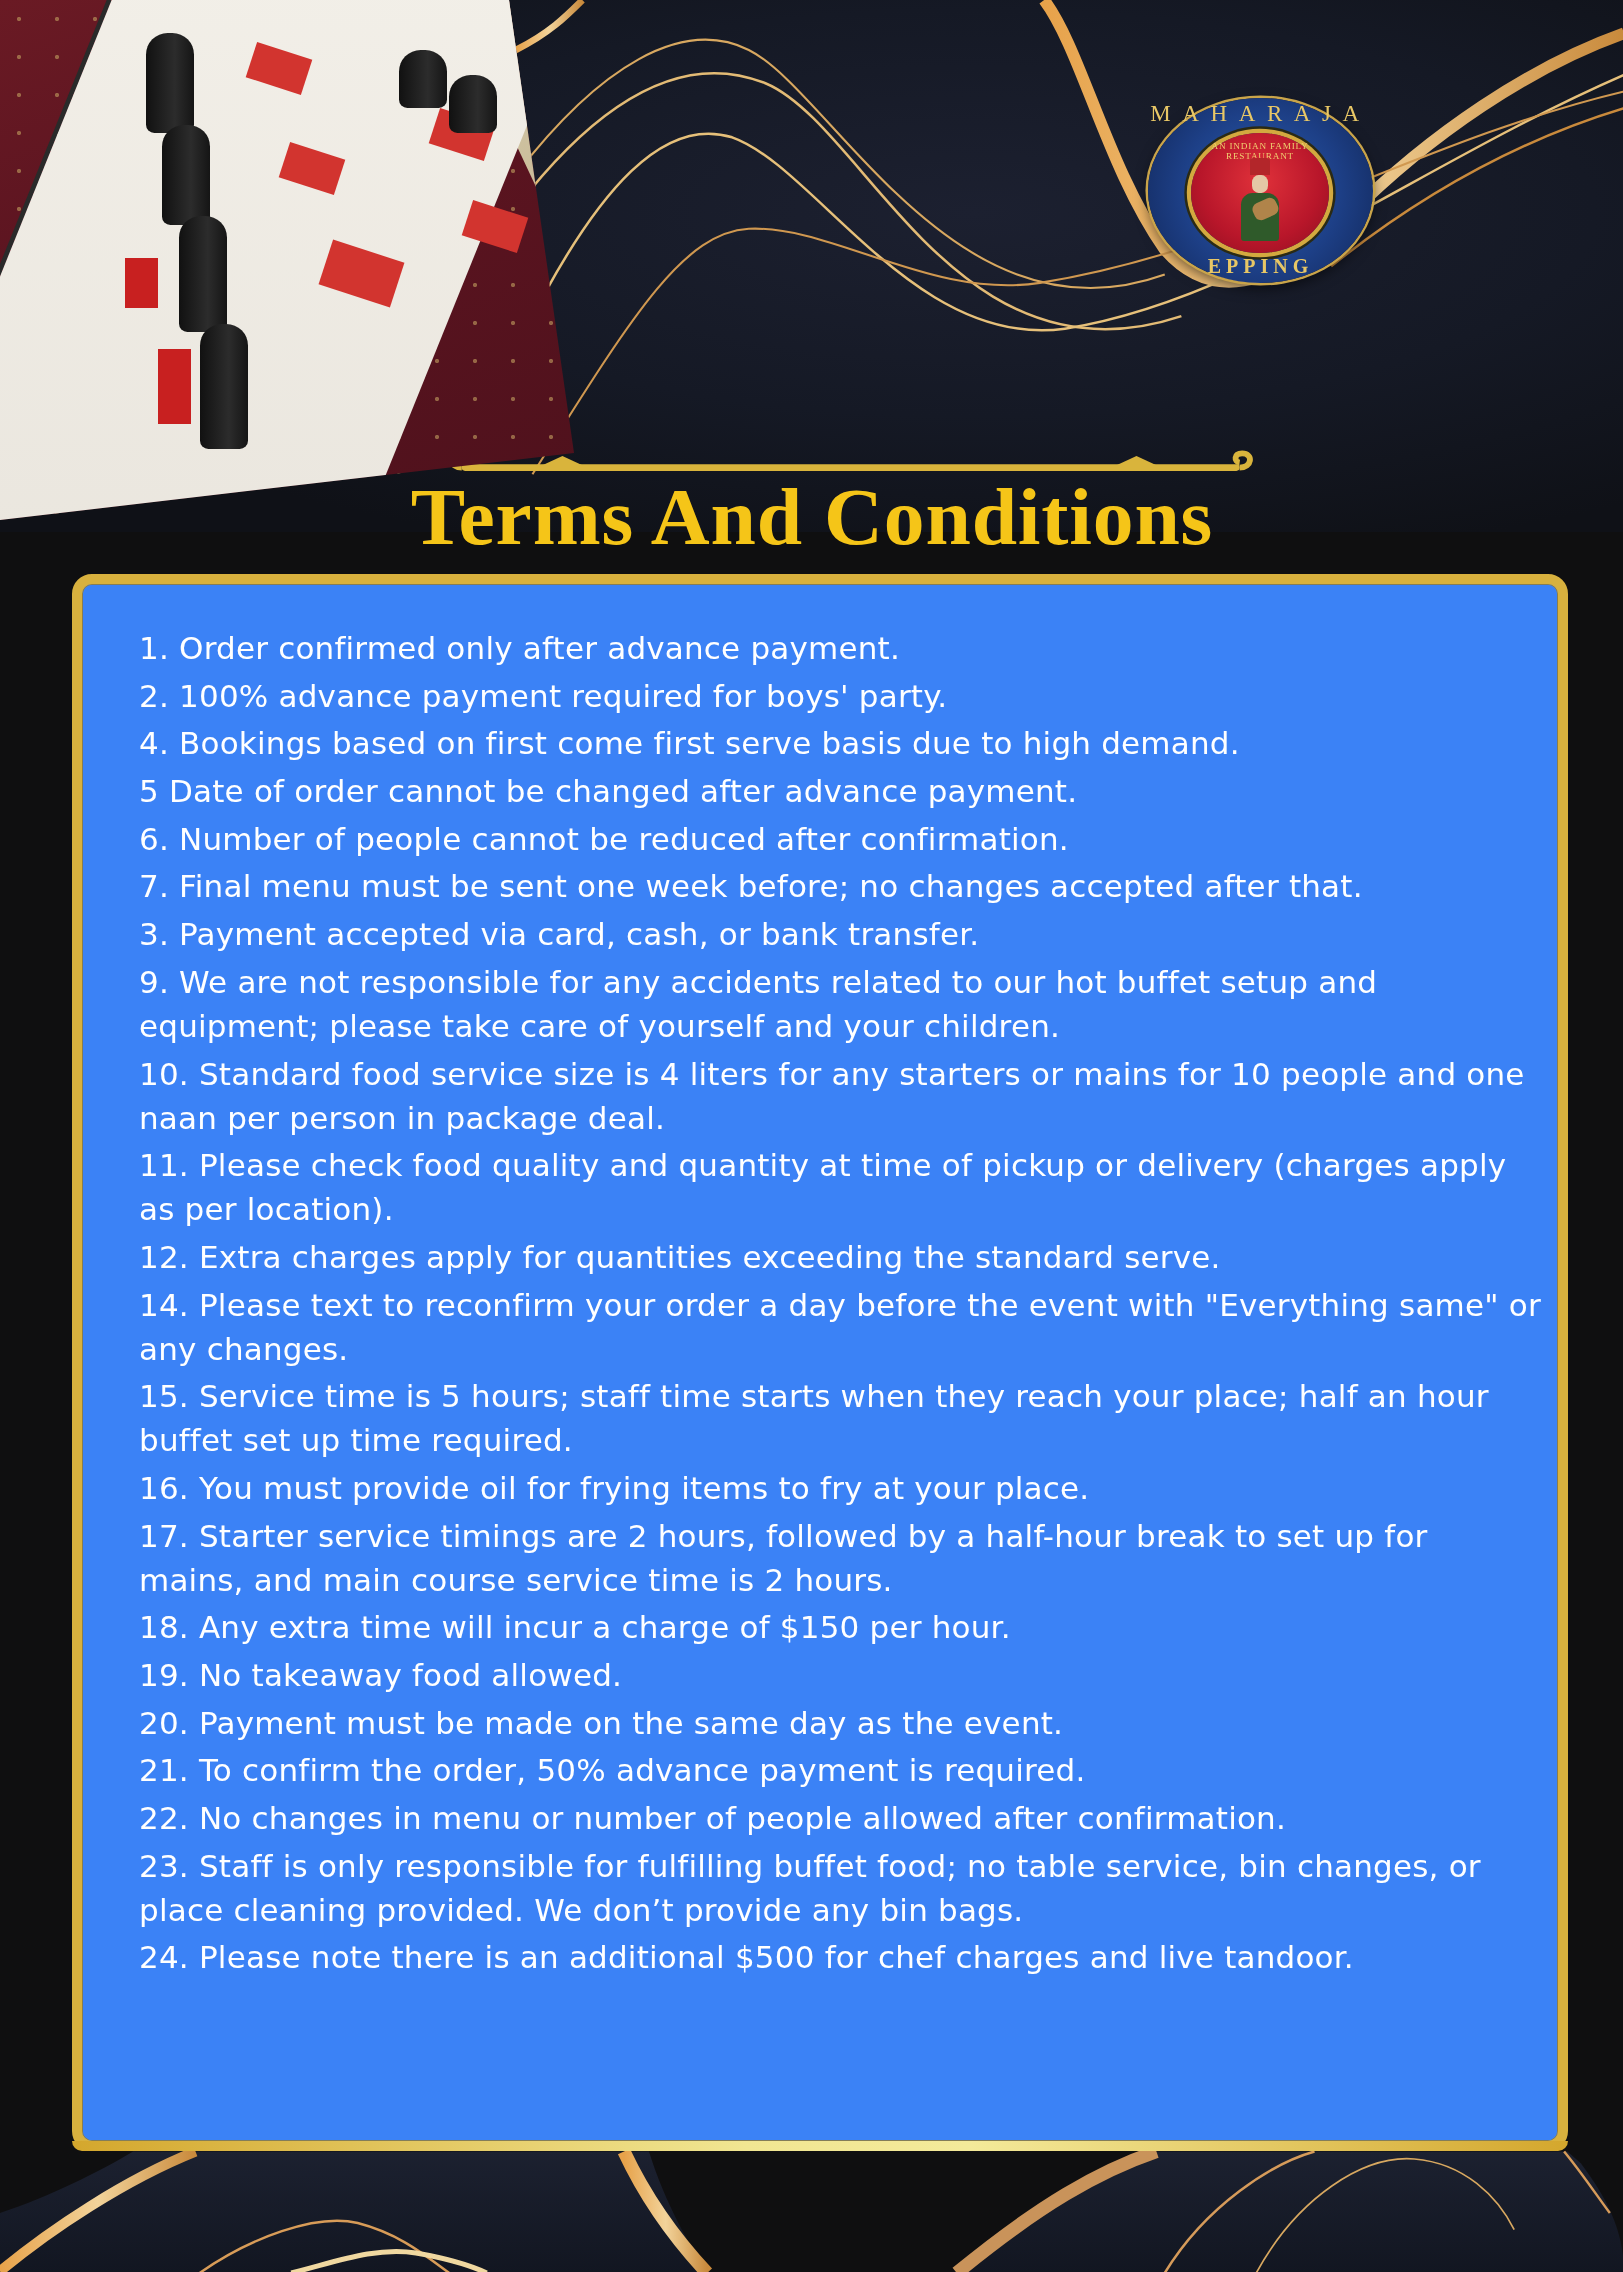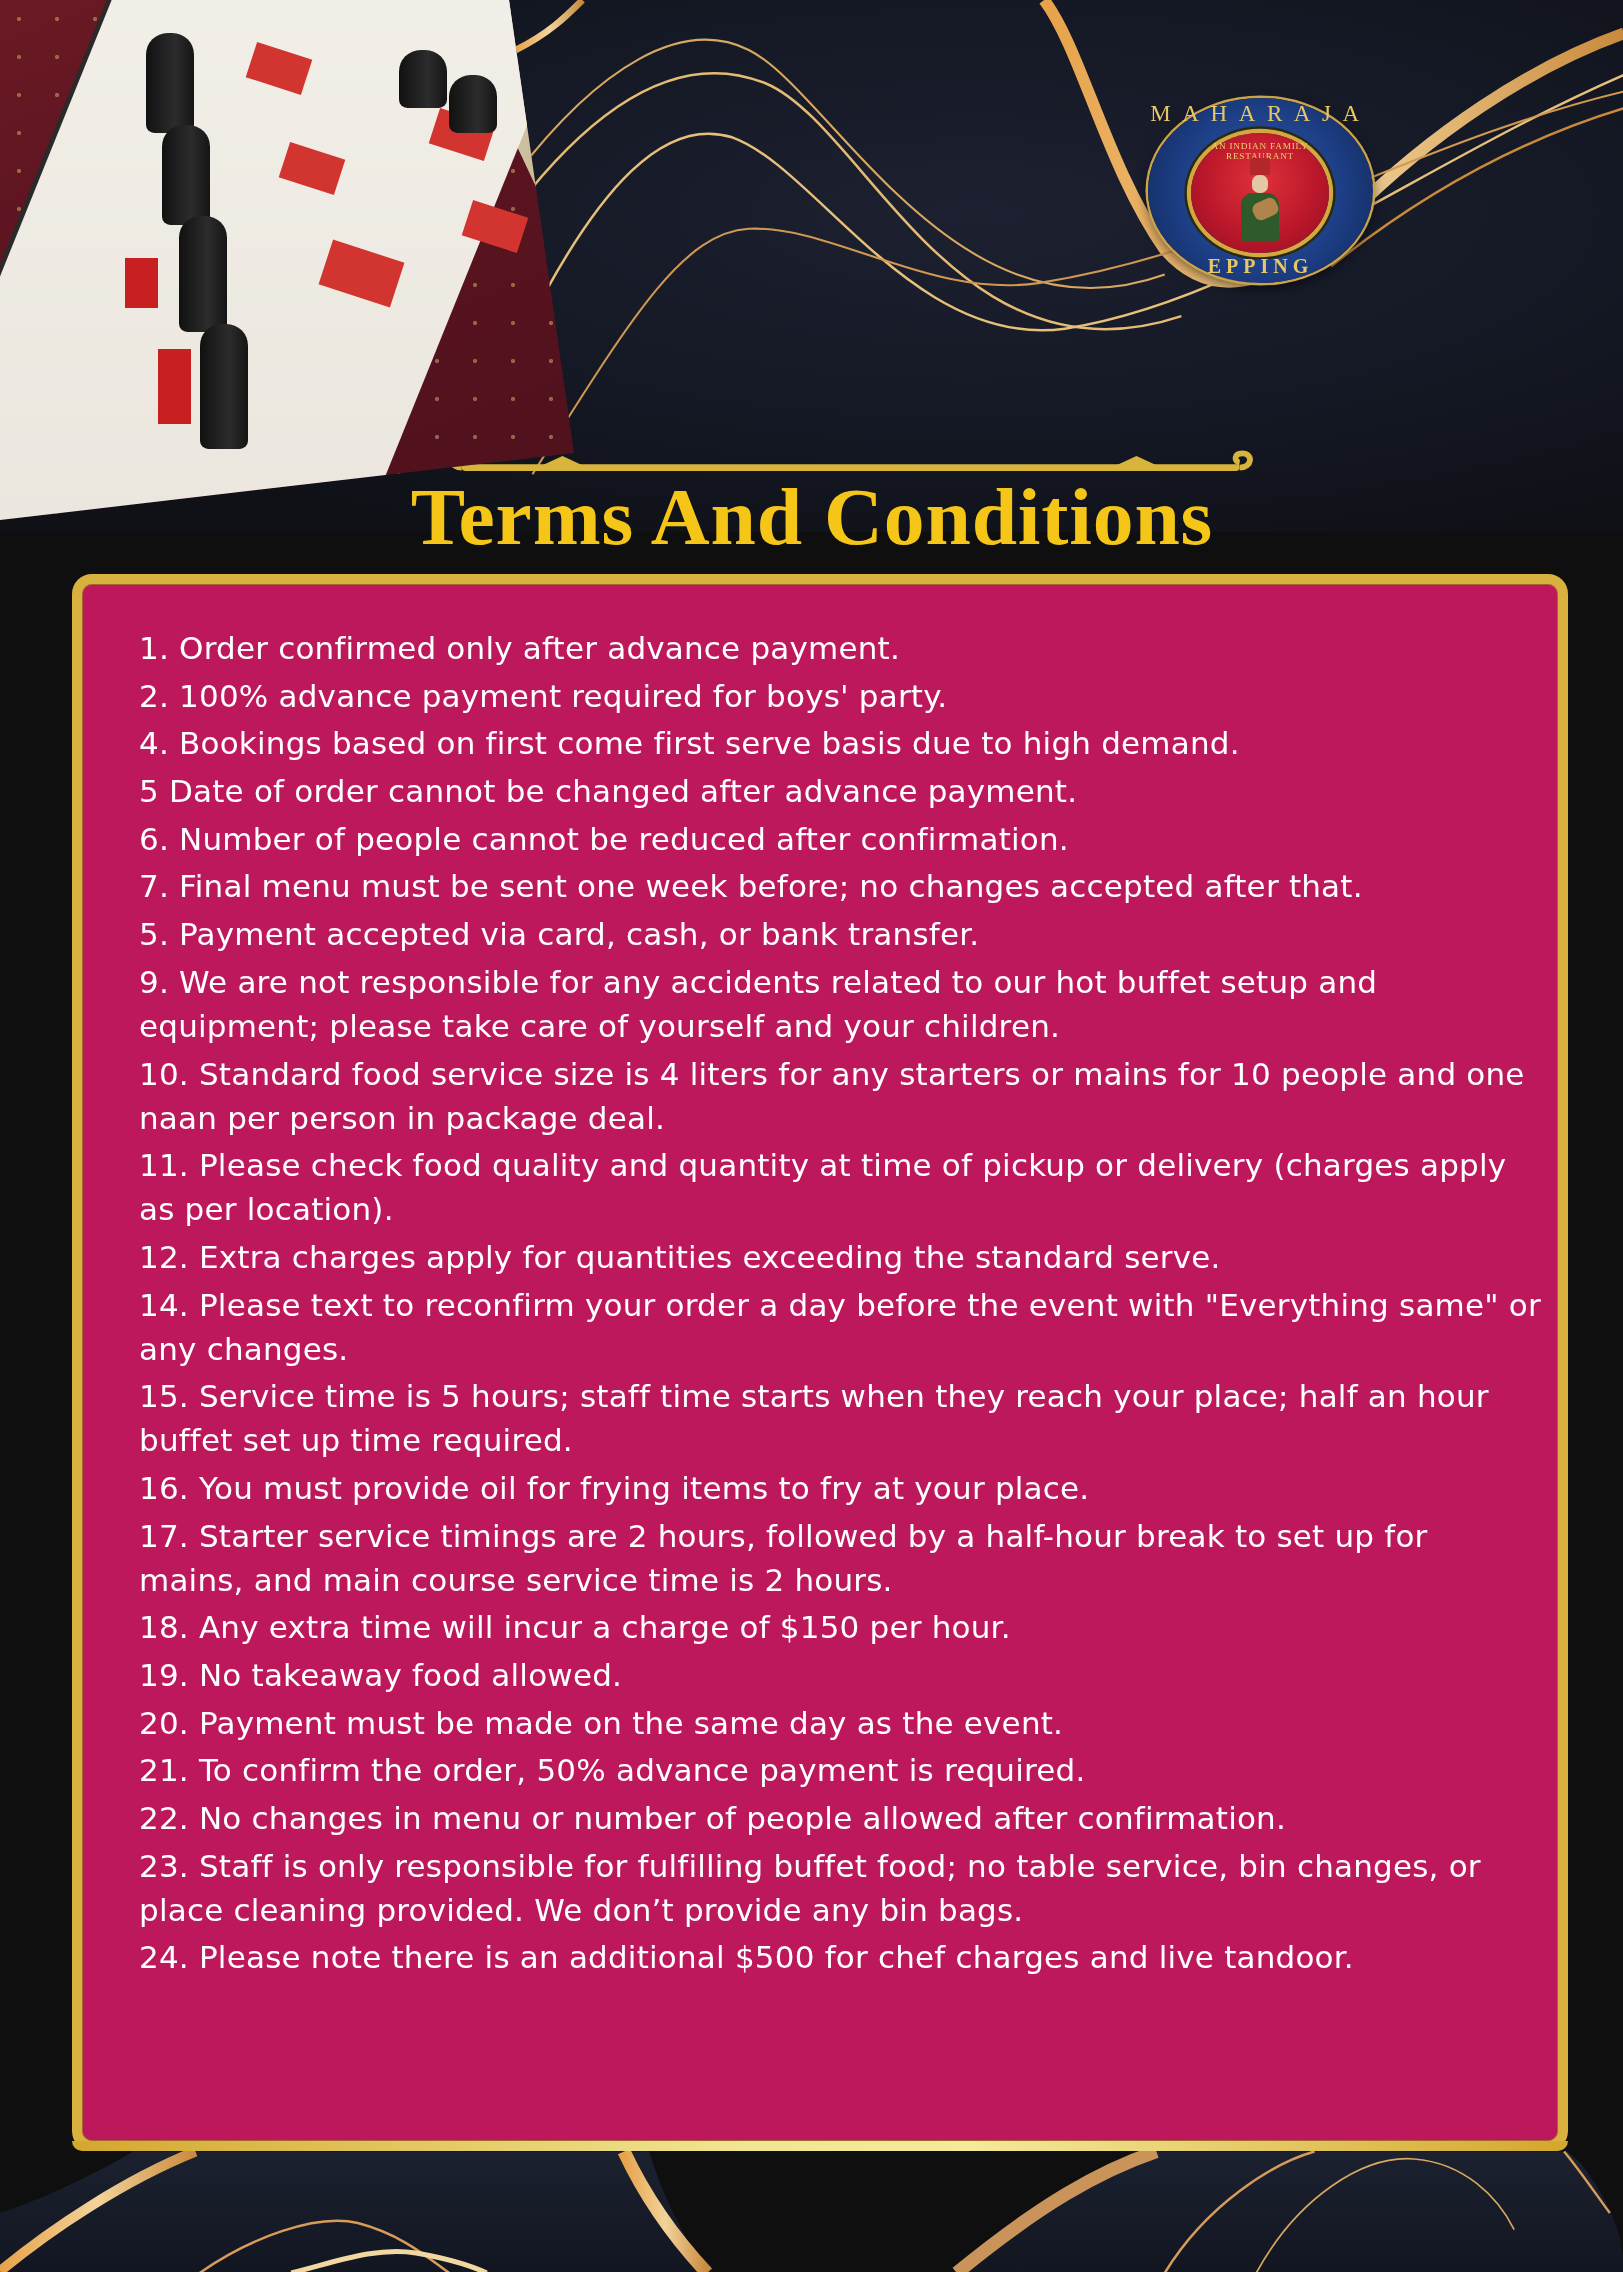--- a/index.html
+++ b/index.html
@@ -89,21 +89,21 @@
       letter-spacing: 0.8px;
       transform: scaleX(1.02);
     }
 
     
     .terms-box {
       position: absolute; left: 72px; top: 574px; width: 1496px; height: 1577px;
       box-sizing: border-box;
       border: 10px solid #d8b13e;
       border-radius: 20px;
-      background: #be185d;
+      background: #3b82f6;
       box-shadow: inset 0 0 0 0.8px #9c7c26;
     }
     .terms-box::after {
       content: ""; position: absolute; left: -10px; right: -10px; bottom: -10px; height: 10px;
       background: linear-gradient(90deg, #d4a72d 0%, #f1e692 45%, #f4ea9a 60%, #d4a72d 100%);
       border-radius: 0 0 20px 20px;
     }
     .terms-list {
       position: absolute; left: 57px; top: 42px; right: 16.6px;
       margin: 0; padding: 0; list-style: none;
@@ -208,21 +208,21 @@
 <h1 class="title" style="margin:0;">Terms And Conditions</h1>
 
 <div class="terms-box">
   <ol class="terms-list">
     <li>1. Order confirmed only after advance payment.</li>
     <li>2. 100% advance payment required for boys' party.</li>
     <li>4. Bookings based on first come first serve basis due to high demand.</li>
     <li>5 Date of order cannot be changed after advance payment.</li>
     <li>6. Number of people cannot be reduced after confirmation.</li>
     <li>7. Final menu must be sent one week before; no changes accepted after that.</li>
-    <li>5. Payment accepted via card, cash, or bank transfer.</li>
+    <li>3. Payment accepted via card, cash, or bank transfer.</li>
     <li>9. We are not responsible for any accidents related to our hot buffet setup and equipment; please take care of yourself and your children.</li>
     <li>10. Standard food service size is 4 liters for any starters or mains for 10 people and one naan per person in package deal.</li>
     <li>11. Please check food quality and quantity at time of pickup or delivery (charges apply as per location).</li>
     <li>12. Extra charges apply for quantities exceeding the standard serve.</li>
     <li>14. Please text to reconfirm your order a day before the event with "Everything same" or any changes.</li>
     <li>15. Service time is 5 hours; staff time starts when they reach your place; half an hour buffet set up time required.</li>
     <li>16. You must provide oil for frying items to fry at your place.</li>
     <li>17. Starter service timings are 2 hours, followed by a half-hour break to set up for mains, and main course service time is 2 hours.</li>
     <li>18. Any extra time will incur a charge of $150 per hour.</li>
     <li>19. No takeaway food allowed.</li>

